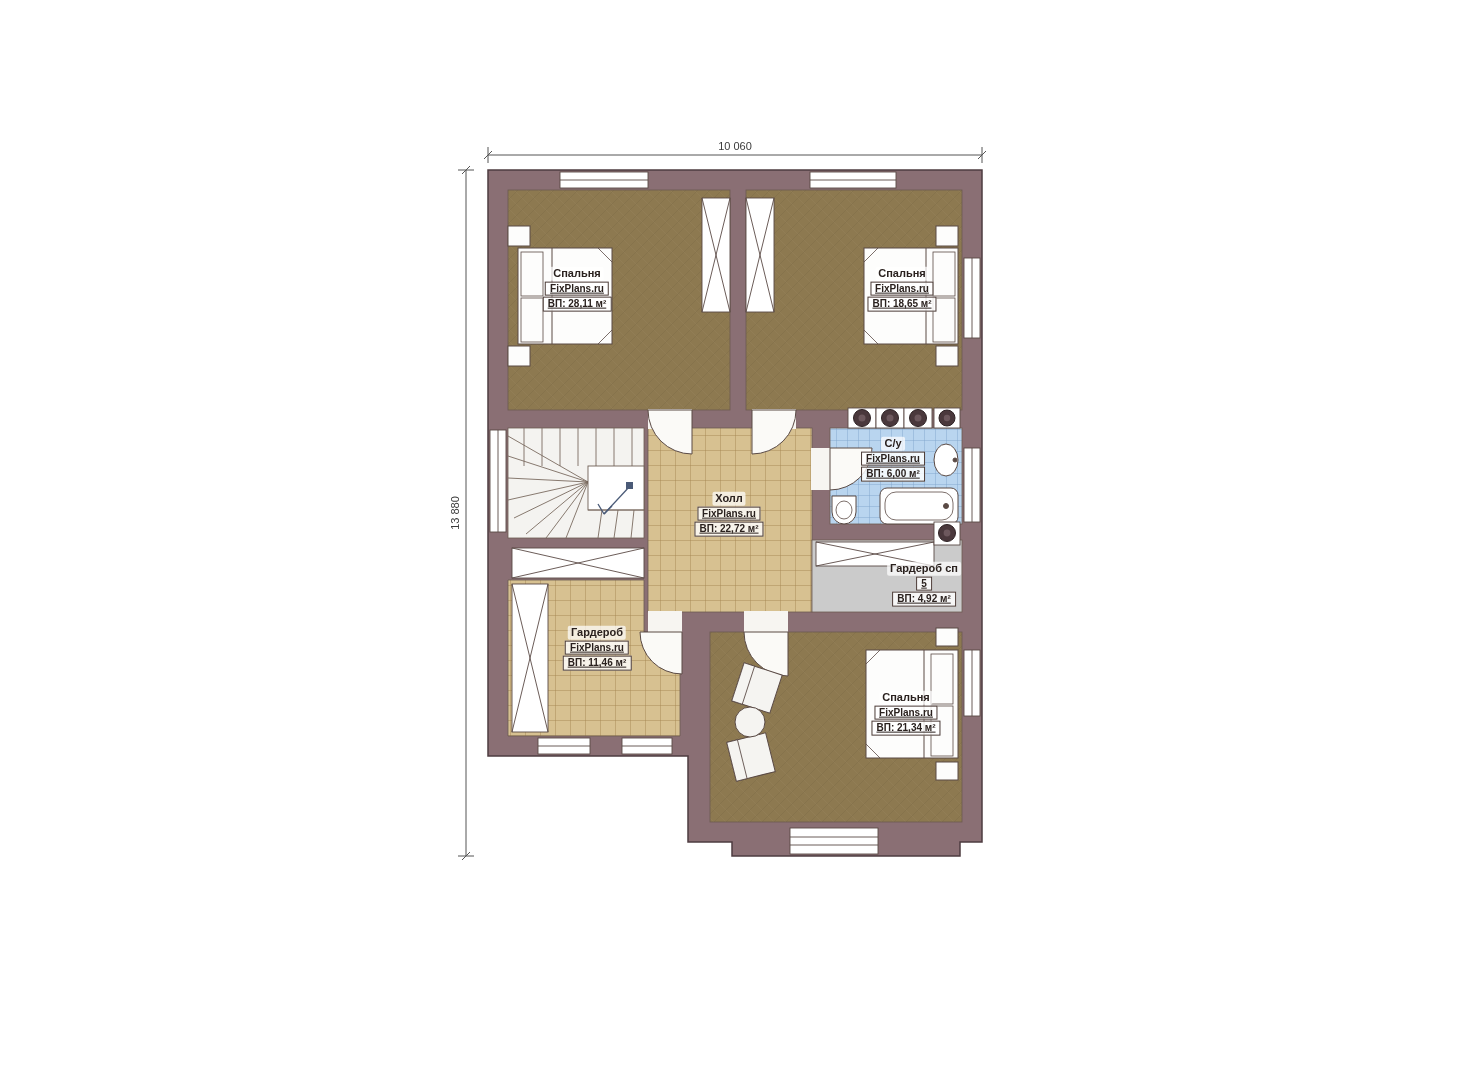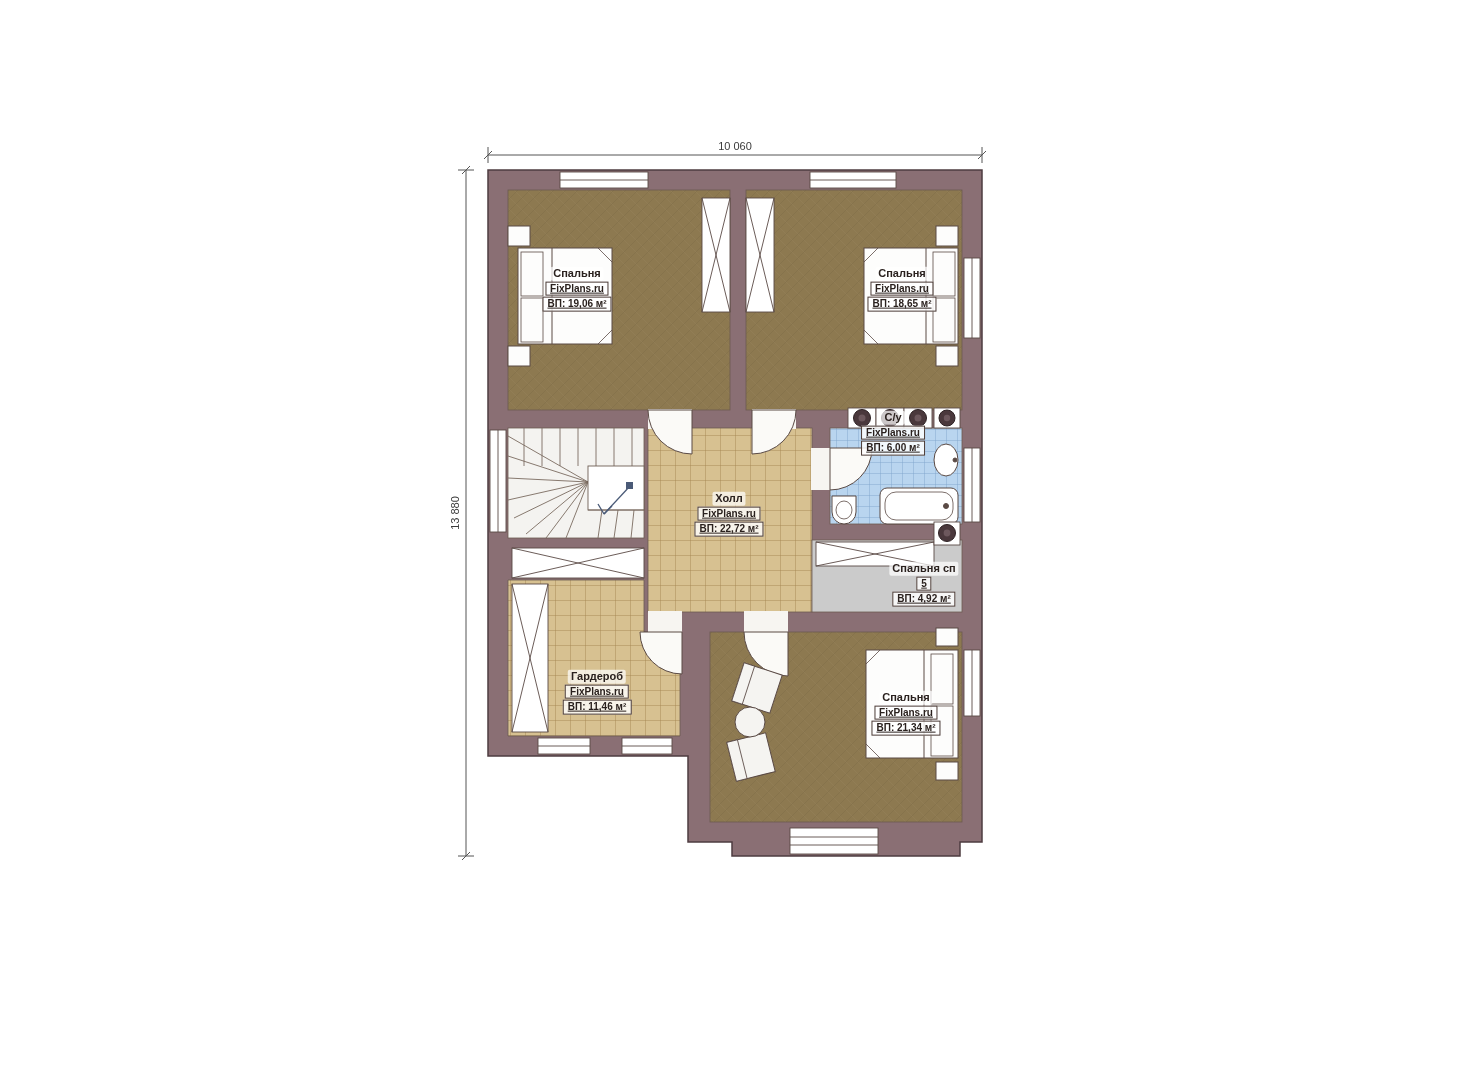--- a/index.html
+++ b/index.html
@@ -230,43 +230,43 @@
   <g transform="rotate(-14 751 757)" fill="#f5f4f1" stroke="#5a4a45" stroke-width="1">
     <rect x="731" y="737" width="40" height="40"></rect>
     <rect x="731" y="737" width="11" height="40" stroke-width="0.8"></rect>
   </g>
   <circle cx="750" cy="722" r="15" fill="#f5f4f1" stroke="#5a4a45" stroke-width="1"></circle>
 </svg>
 
   <div class="room-label" style="left:577px;top:289px">
     <span class="rl-title">Спальня</span>
     <span class="rl-box">FixPlans.ru</span>
-    <span class="rl-box">ВП: 19,06 м²</span>
+    <span class="rl-box">ВП: 28,11 м²</span>
   </div>
   <div class="room-label" style="left:902px;top:289px">
     <span class="rl-title">Спальня</span>
     <span class="rl-box">FixPlans.ru</span>
     <span class="rl-box">ВП: 18,65 м²</span>
   </div>
   <div class="room-label" style="left:729px;top:514px">
     <span class="rl-title">Холл</span>
     <span class="rl-box">FixPlans.ru</span>
     <span class="rl-box">ВП: 22,72 м²</span>
   </div>
-  <div class="room-label" style="left:893px;top:433px">
+  <div class="room-label" style="left:893px;top:459px">
     <span class="rl-title">С/у</span>
     <span class="rl-box">FixPlans.ru</span>
     <span class="rl-box">ВП: 6,00 м²</span>
   </div>
   <div class="room-label" style="left:924px;top:584px">
-    <span class="rl-title">Спальня сп</span>
+    <span class="rl-title">Гардероб сп</span>
     <span class="rl-box">5</span>
     <span class="rl-box">ВП: 4,92 м²</span>
   </div>
-  <div class="room-label" style="left:597px;top:692px">
+  <div class="room-label" style="left:597px;top:648px">
     <span class="rl-title">Гардероб</span>
     <span class="rl-box">FixPlans.ru</span>
     <span class="rl-box">ВП: 11,46 м²</span>
   </div>
   <div class="room-label" style="left:906px;top:713px">
     <span class="rl-title">Спальня</span>
     <span class="rl-box">FixPlans.ru</span>
     <span class="rl-box">ВП: 21,34 м²</span>
   </div>
 

